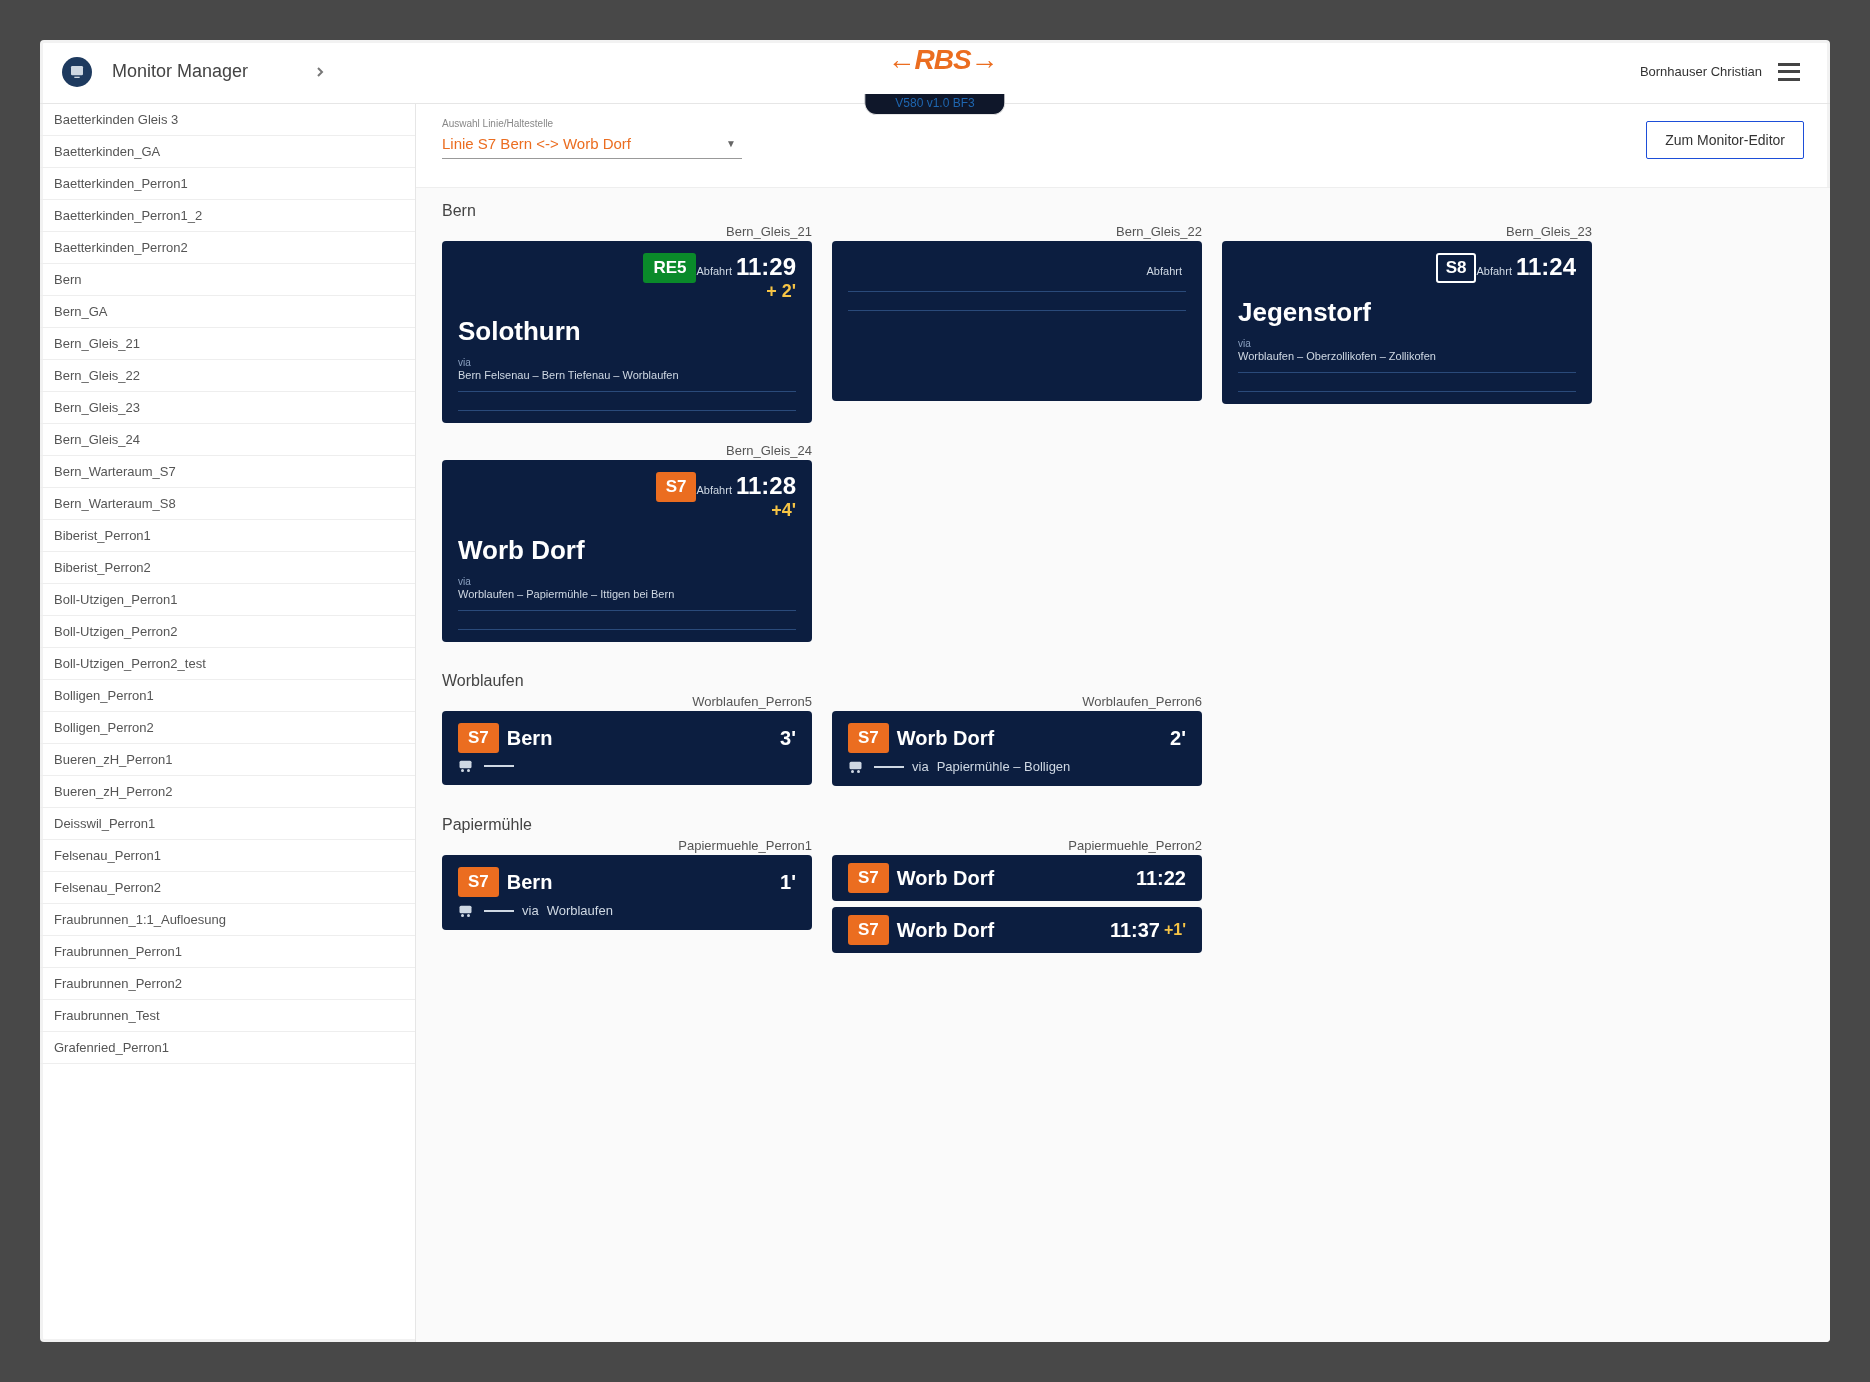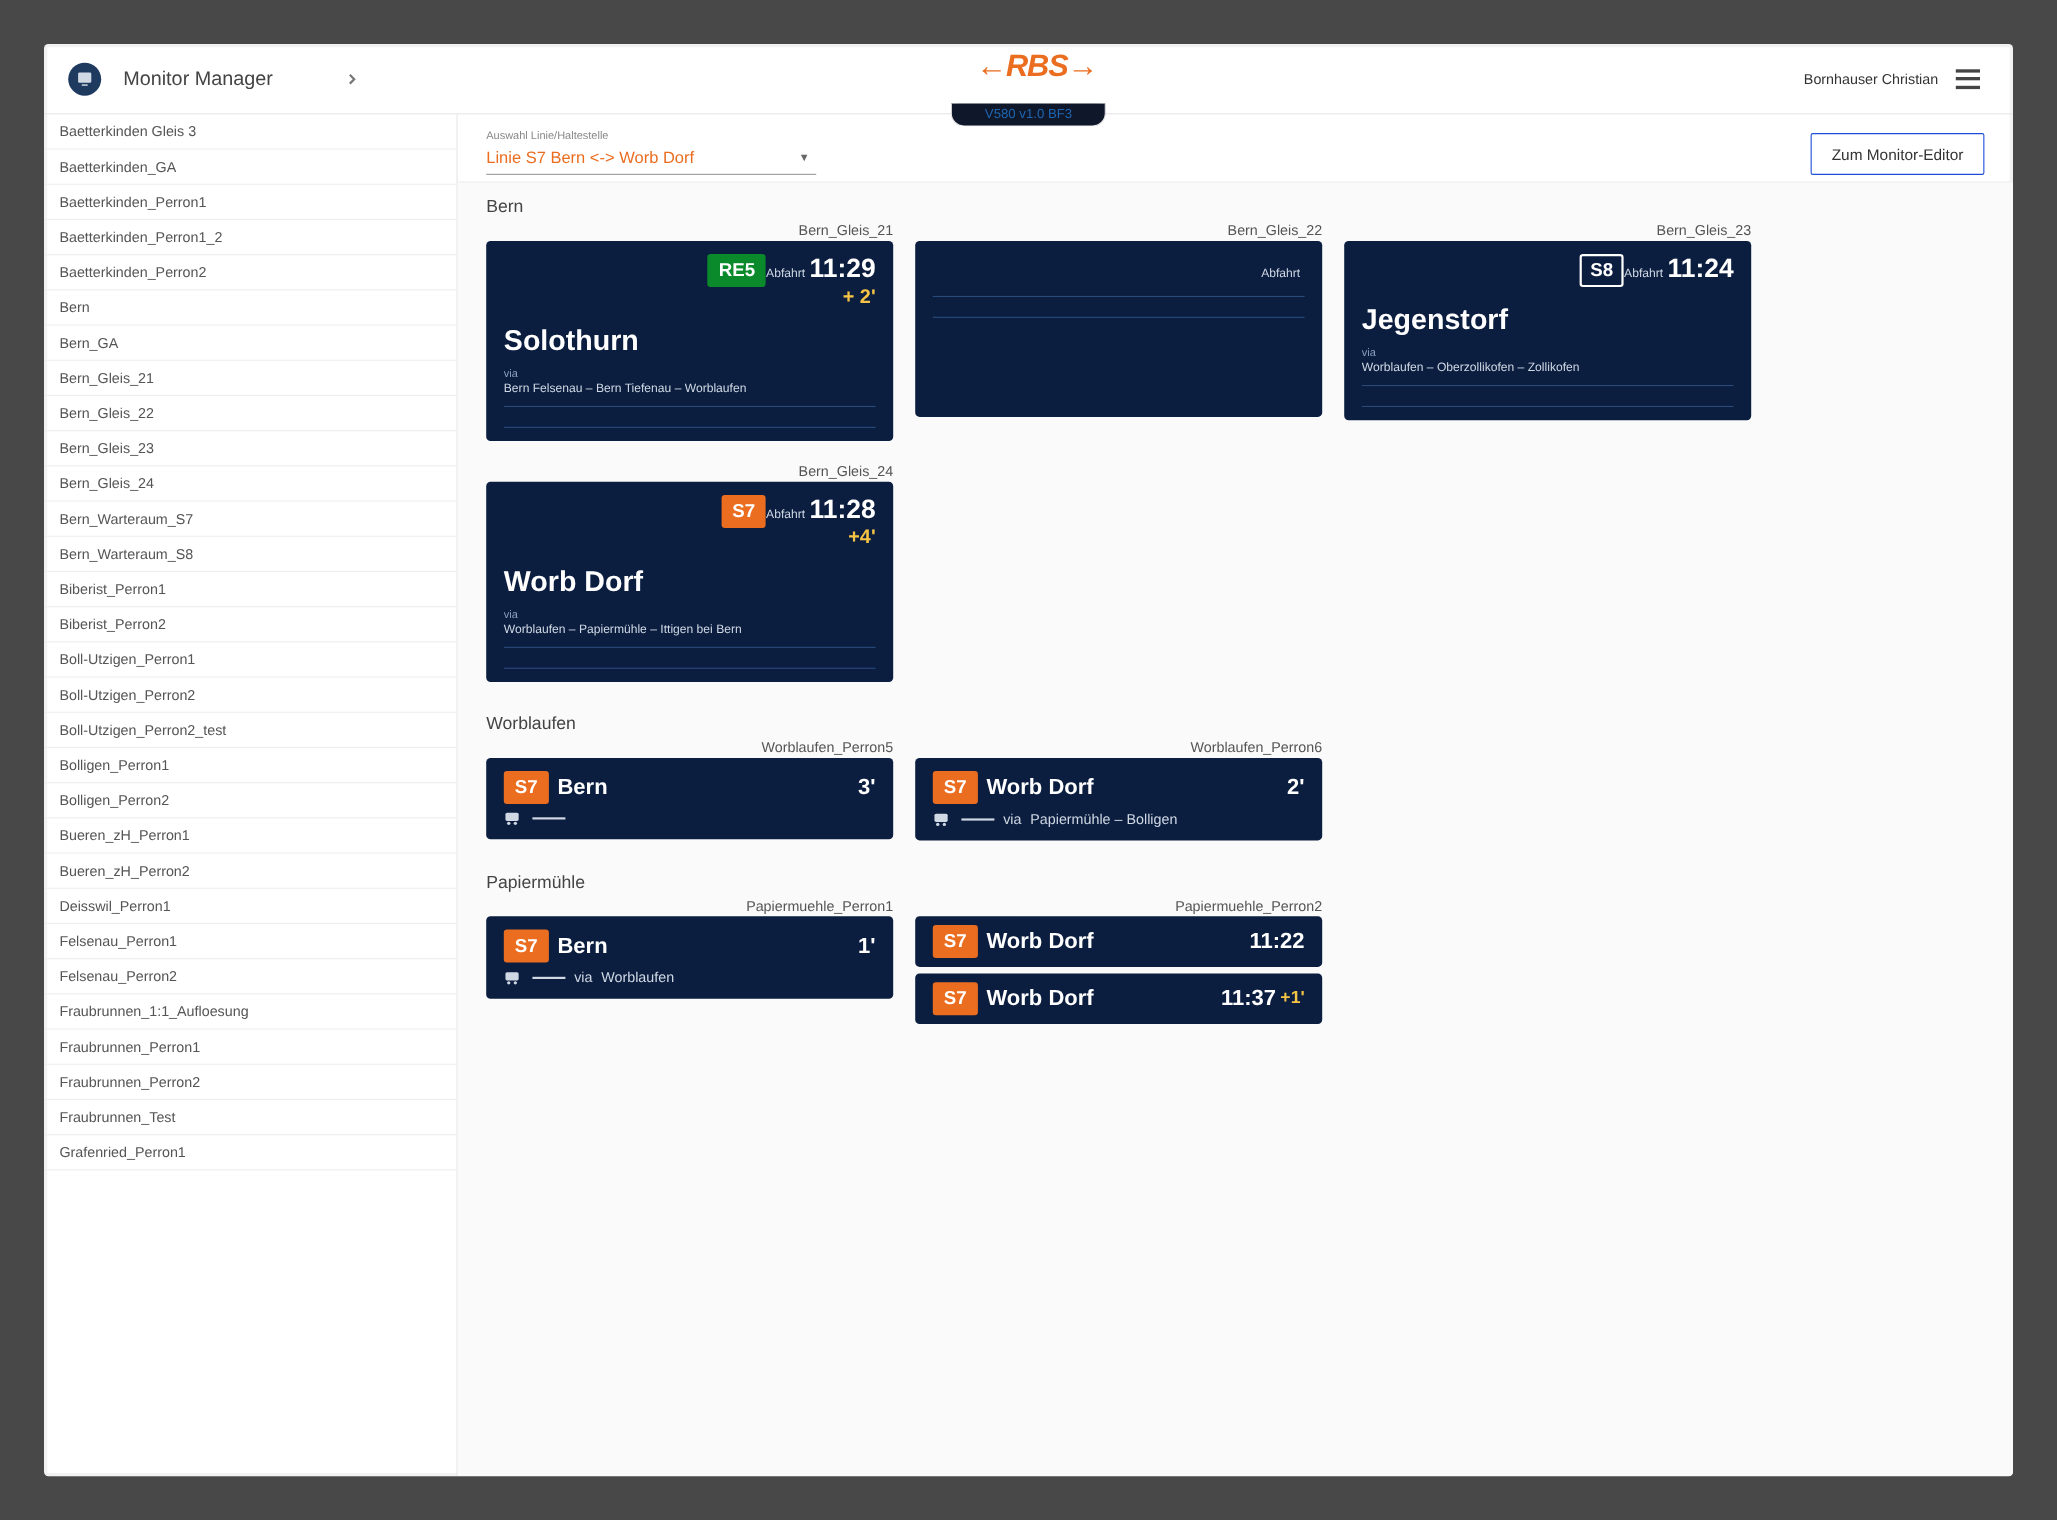--- a/index.html
+++ b/index.html
@@ -41,21 +41,21 @@
 
   
   .body { position:absolute; top:64px; bottom:0; left:0; right:0;
           display:flex; }
 
   .sidebar { width:376px; border-right:1px solid #e6e6e6;
              overflow-y:auto; }
   .side-item { padding:8px 14px; font-size:13px; color:#555;
                border-bottom:1px solid #eee; cursor:pointer; }
 
-  .main { flex:1; overflow:auto; display:flex; flex-direction:column; }
+  .main { flex:1; overflow:auto; display:flex; flex-direction:column;gap:22px; }
   .toolbar { display:flex; align-items:flex-end; padding:14px 26px 6px; }
   .sel-wrap { display:flex; flex-direction:column; }
   .sel-label { font-size:10px; color:#888; margin-bottom:2px; }
   .sel { border:none; border-bottom:1px solid #999; font-size:15px;
          color:#eb6d20; padding:4px 34px 6px 0; background:transparent;
          cursor:pointer; appearance:none; position:relative; min-width:300px; }
   .sel-wrap { position:relative; }
   .sel-caret { position:absolute; right:6px; bottom:10px; pointer-events:none;
                color:#666; font-size:10px; }
   .editor-btn { margin-left:auto; background:#fff; border:1px solid #1d4ed8;

